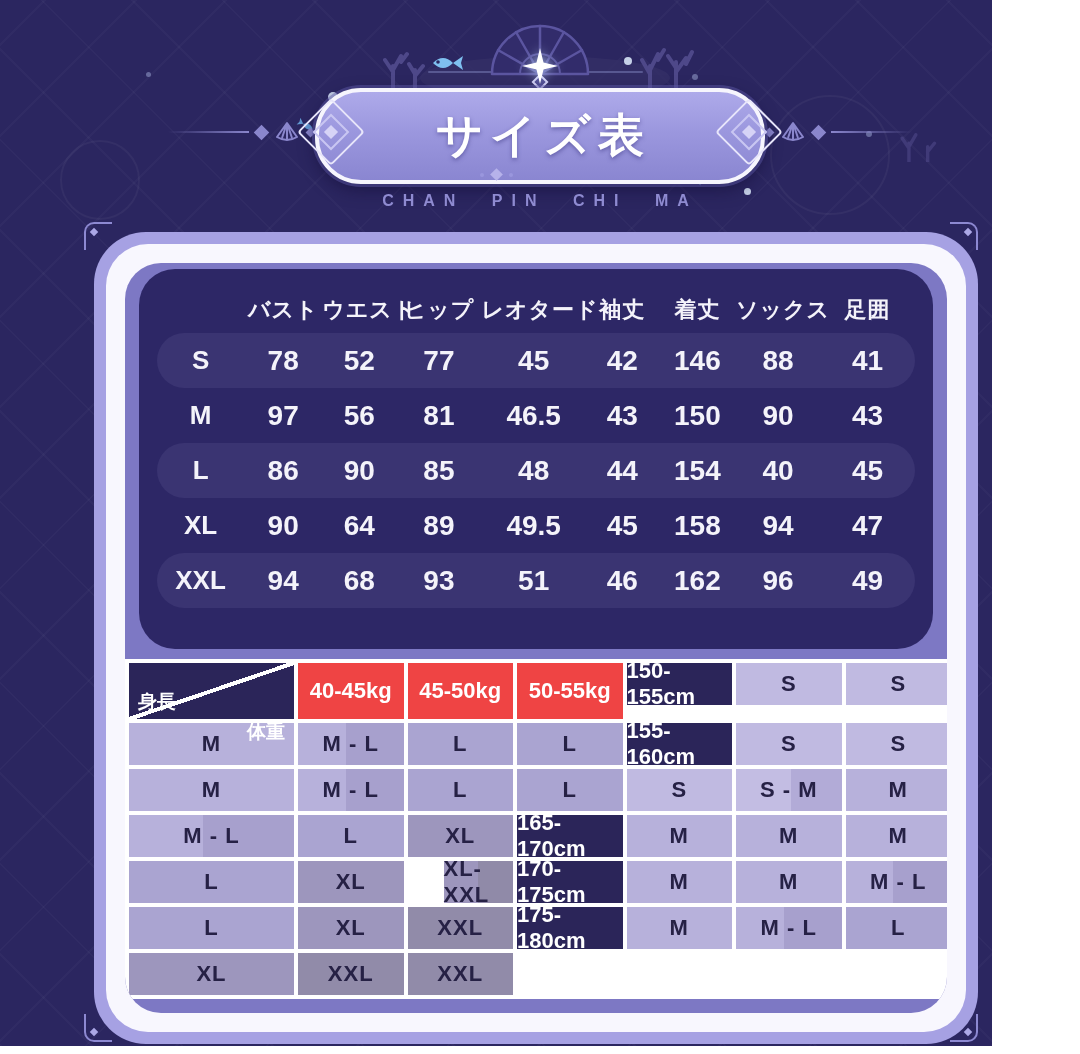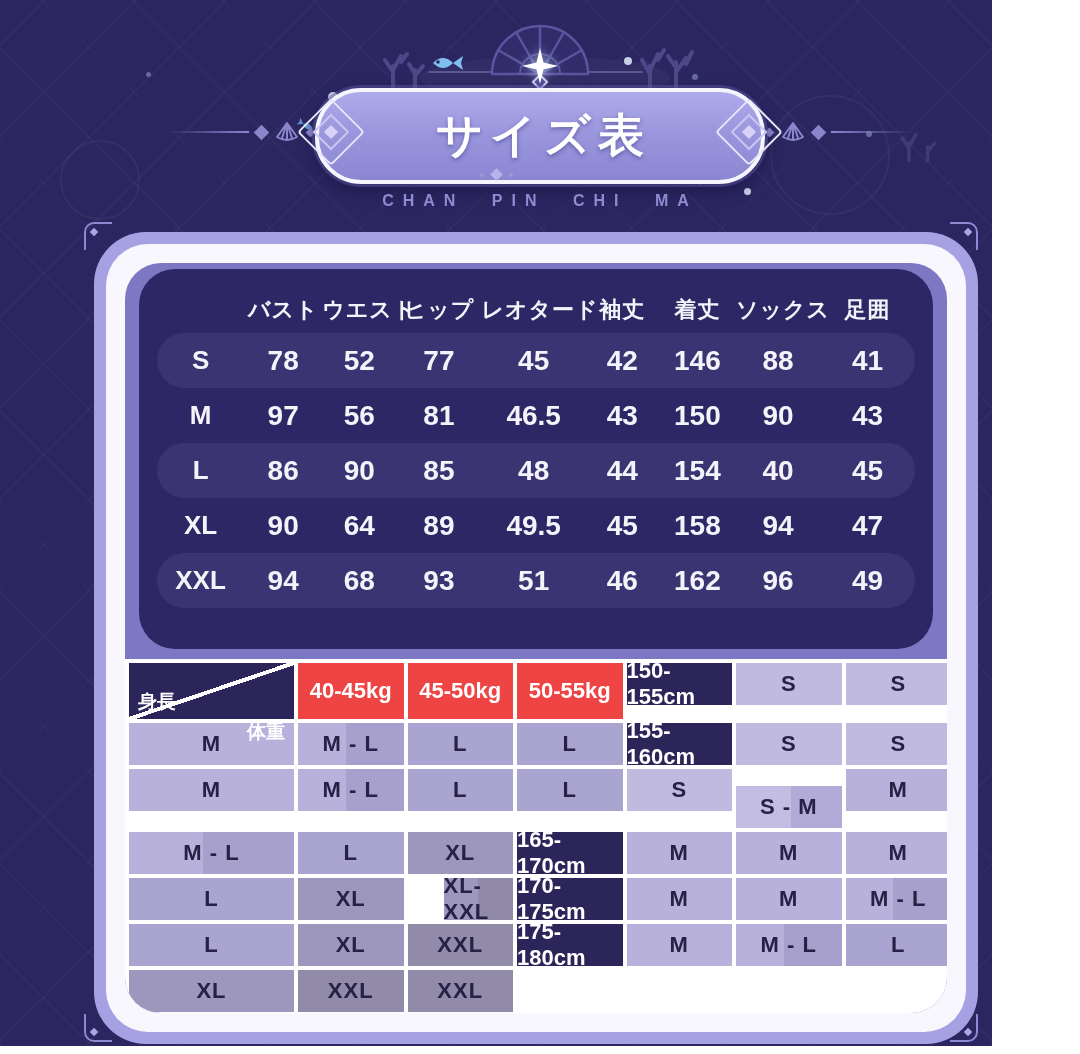--- a/index.html
+++ b/index.html
@@ -126,21 +126,21 @@
   .f-corner-tr { position:absolute; top:8px;  right:9px; color:#fff; font-size:19px;margin-top:48px; }
   .f-corner-bl { position:absolute; bottom:4px; left:9px; color:#fff; font-size:19px; }
   .f-head   { height:56px; background:#ef4444; color:#ffffff; font-size:22px; }
   .f-height { height:42px; background:#2b2559; color:#ffffff; font-size:22px; }
   .f-data   { height:42px; color:#262145; font-size:22px; letter-spacing:1px; }
   .c-s    { background:#c0bae1; }
   .c-m    { background:#b7b1db; }
   .c-l    { background:#aaa4d1; }
   .c-xl   { background:#9d96bd; }
   .c-xxl  { background:#918ba9; }
-  .c-sm   { background:linear-gradient(90deg,#c3bde3 0 52%, #b2abd7 52% 100%);margin-top:17px; }
+  .c-sm   { background:linear-gradient(90deg,#c3bde3 0 52%, #b2abd7 52% 100%); }
   .c-ml   { background:linear-gradient(90deg,#b7b1db 0 45%, #a7a0cd 45% 100%); }
   .c-xlxl { background:linear-gradient(90deg,#9d96bd 0 50%, #908aa8 50% 100%);margin-left:36px; }
 
   
   .white-right  { position:absolute; top:0; right:0; width:88px; height:1054px; background:#ffffff; }
   .white-bottom { position:absolute; left:0; bottom:0; width:1080px; height:8px; background:#ffffff; }
 </style>
 </head>
 <body>
 

